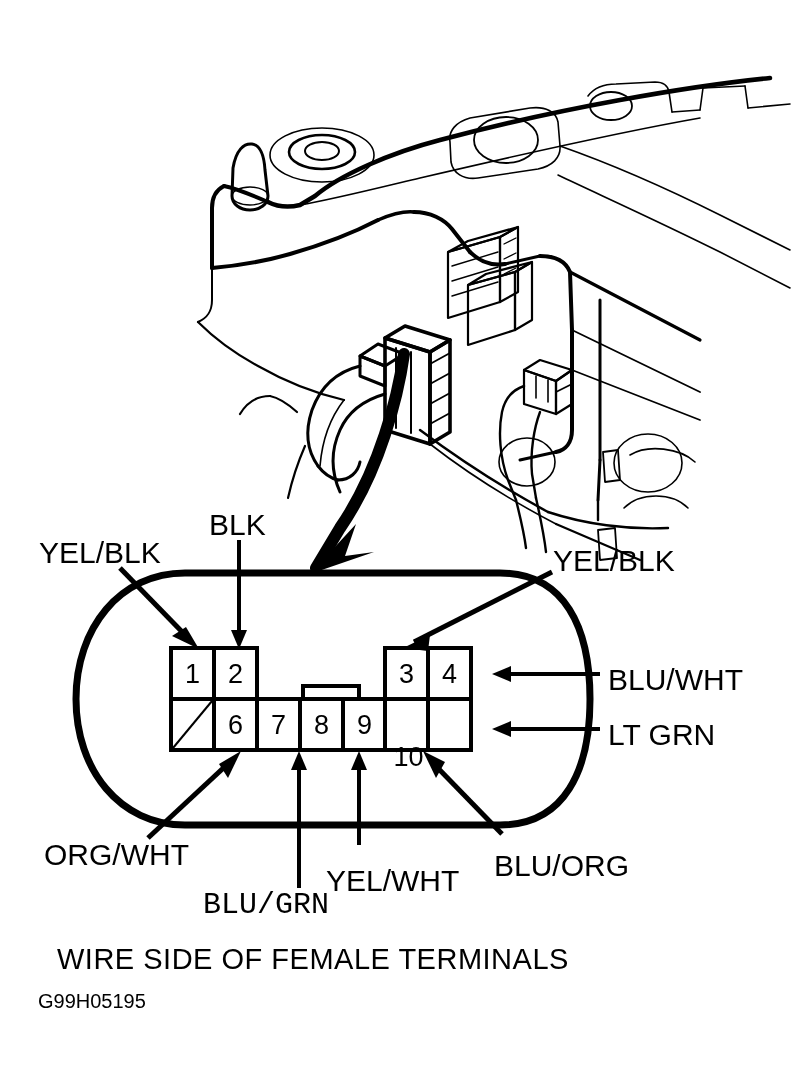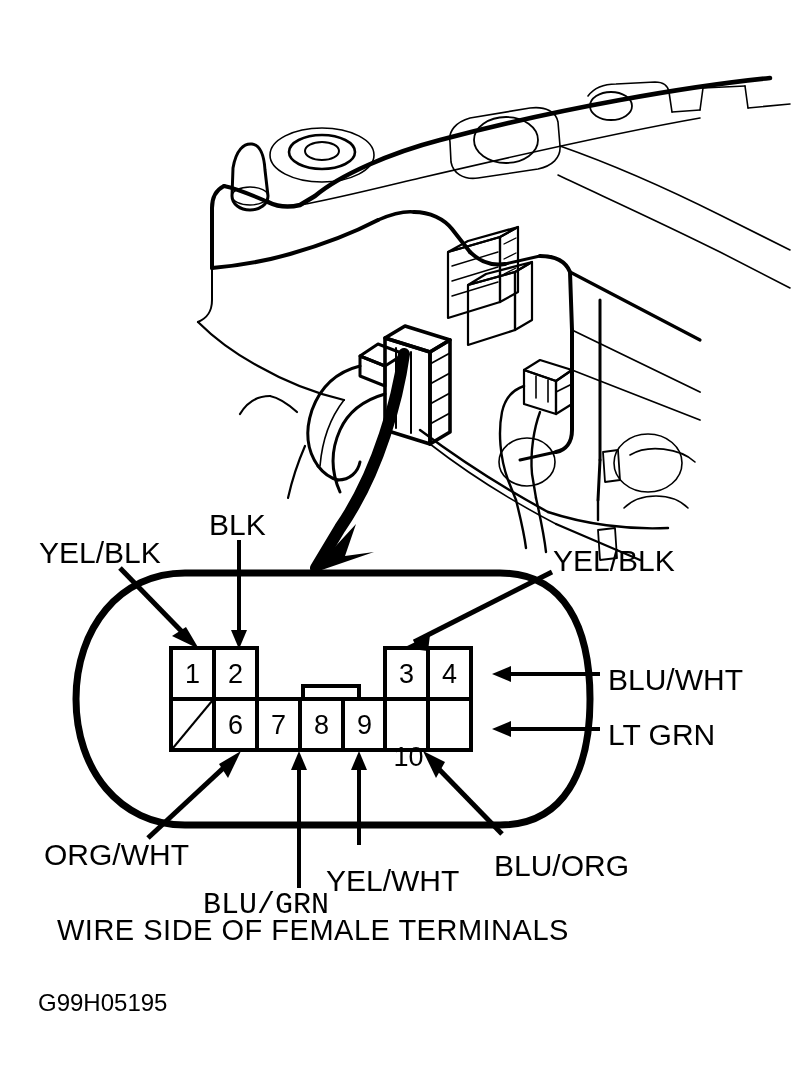--- a/index.html
+++ b/index.html
@@ -35,21 +35,21 @@
   .pinlabel {
     position: absolute;
     font-family: "Liberation Sans", sans-serif;
     font-size: 27px;
     color: #000000;
     text-align: center;
     line-height: 1;
   }
   .wirelabel { font-size: 30px; letter-spacing: 0px; }
   .caption   { font-size: 29px; letter-spacing: 0.5px; }
-  .idcode    { font-size: 24px; }
+  .idcode    { font-size: 20px; }
 </style>
 </head>
 <body>
 
 <div id="page">
 
   <svg class="layer" viewBox="0 0 792 1089">
     <g fill="none" stroke="#000000" stroke-linecap="round" stroke-linejoin="round">
 
       <path d="M770 78 C 690 86, 560 108, 440 140 C 390 153, 340 175, 315 196 L 300 205
@@ -263,16 +263,16 @@
   <div class="txt wirelabel" style="left:39px;  top:538px;">YEL/BLK</div>
   <div class="txt wirelabel" style="left:209px; top:510px;">BLK</div>
   <div class="txt wirelabel" style="left:553px; top:546px;">YEL/BLK</div>
   <div class="txt wirelabel" style="left:608px; top:659px;margin-top:6px;">BLU/WHT</div>
   <div class="txt wirelabel" style="left:608px; top:720px;">LT GRN</div>
   <div class="txt wirelabel" style="left:44px;  top:840px;text-align:right;">ORG/WHT</div>
   <div class="txt wirelabel" style="left:203px; top:890px;font-family:Liberation Mono, monospace;">BLU/GRN</div>
   <div class="txt wirelabel" style="left:326px; top:845px;margin-top:21px;">YEL/WHT</div>
   <div class="txt wirelabel" style="left:494px; top:833px;margin-top:18px;">BLU/ORG</div>
 
-  <div class="txt caption" style="left:57px; top:916px;text-align:right;">WIRE SIDE OF FEMALE TERMINALS</div>
+  <div class="txt caption" style="left:57px; top:945px;text-align:right;">WIRE SIDE OF FEMALE TERMINALS</div>
   <div class="txt idcode" style="left:38px; top:991px;">G99H05195</div>
 
 </div>
 
 </body></html>

